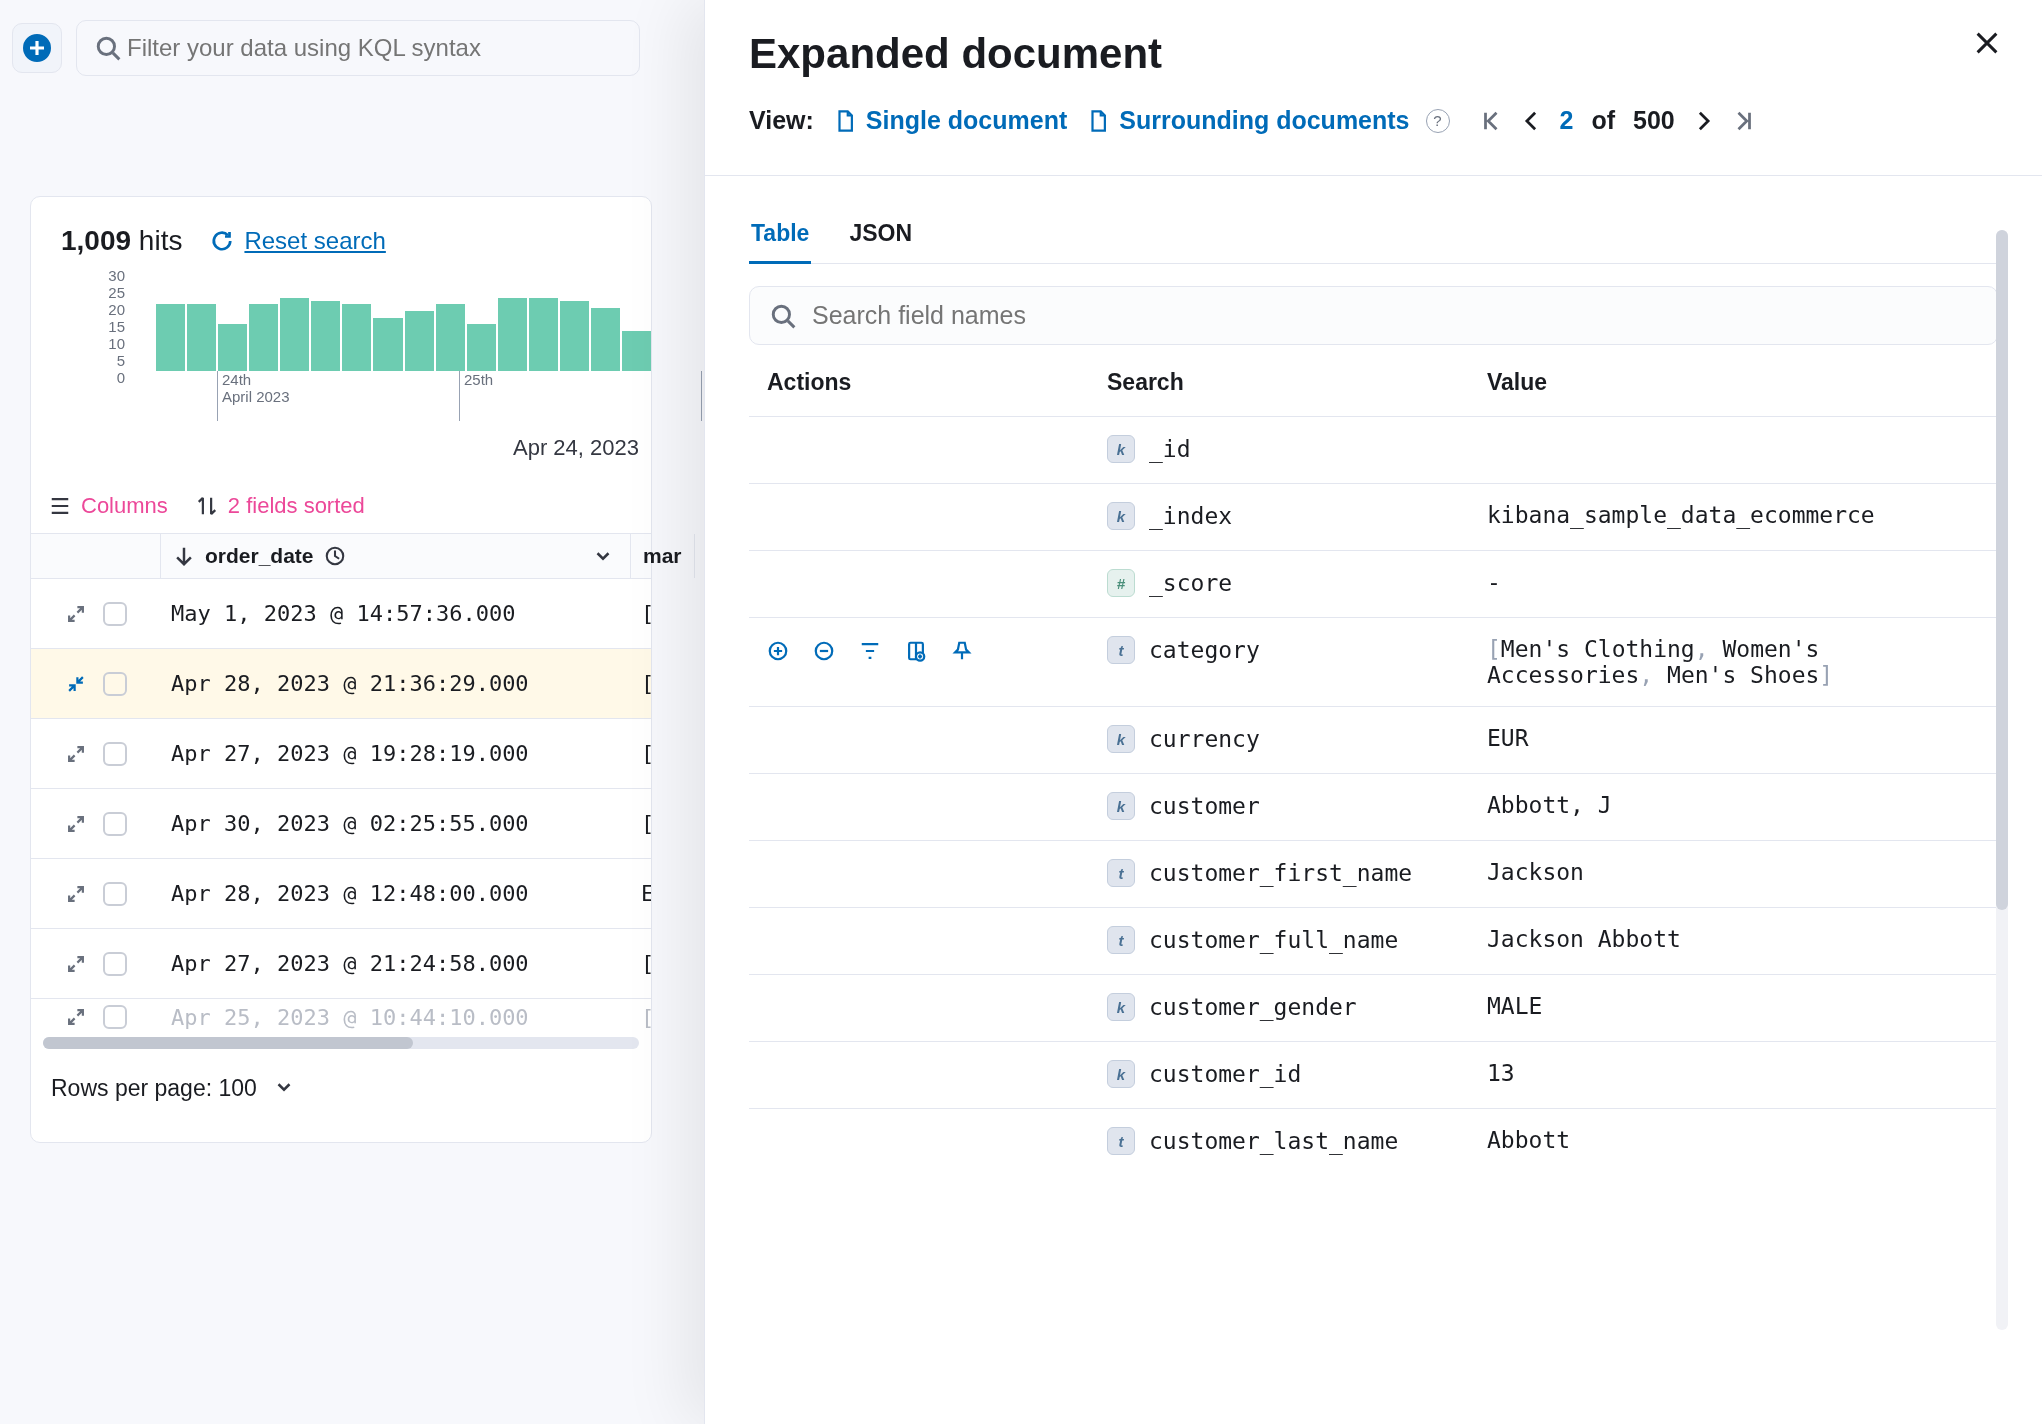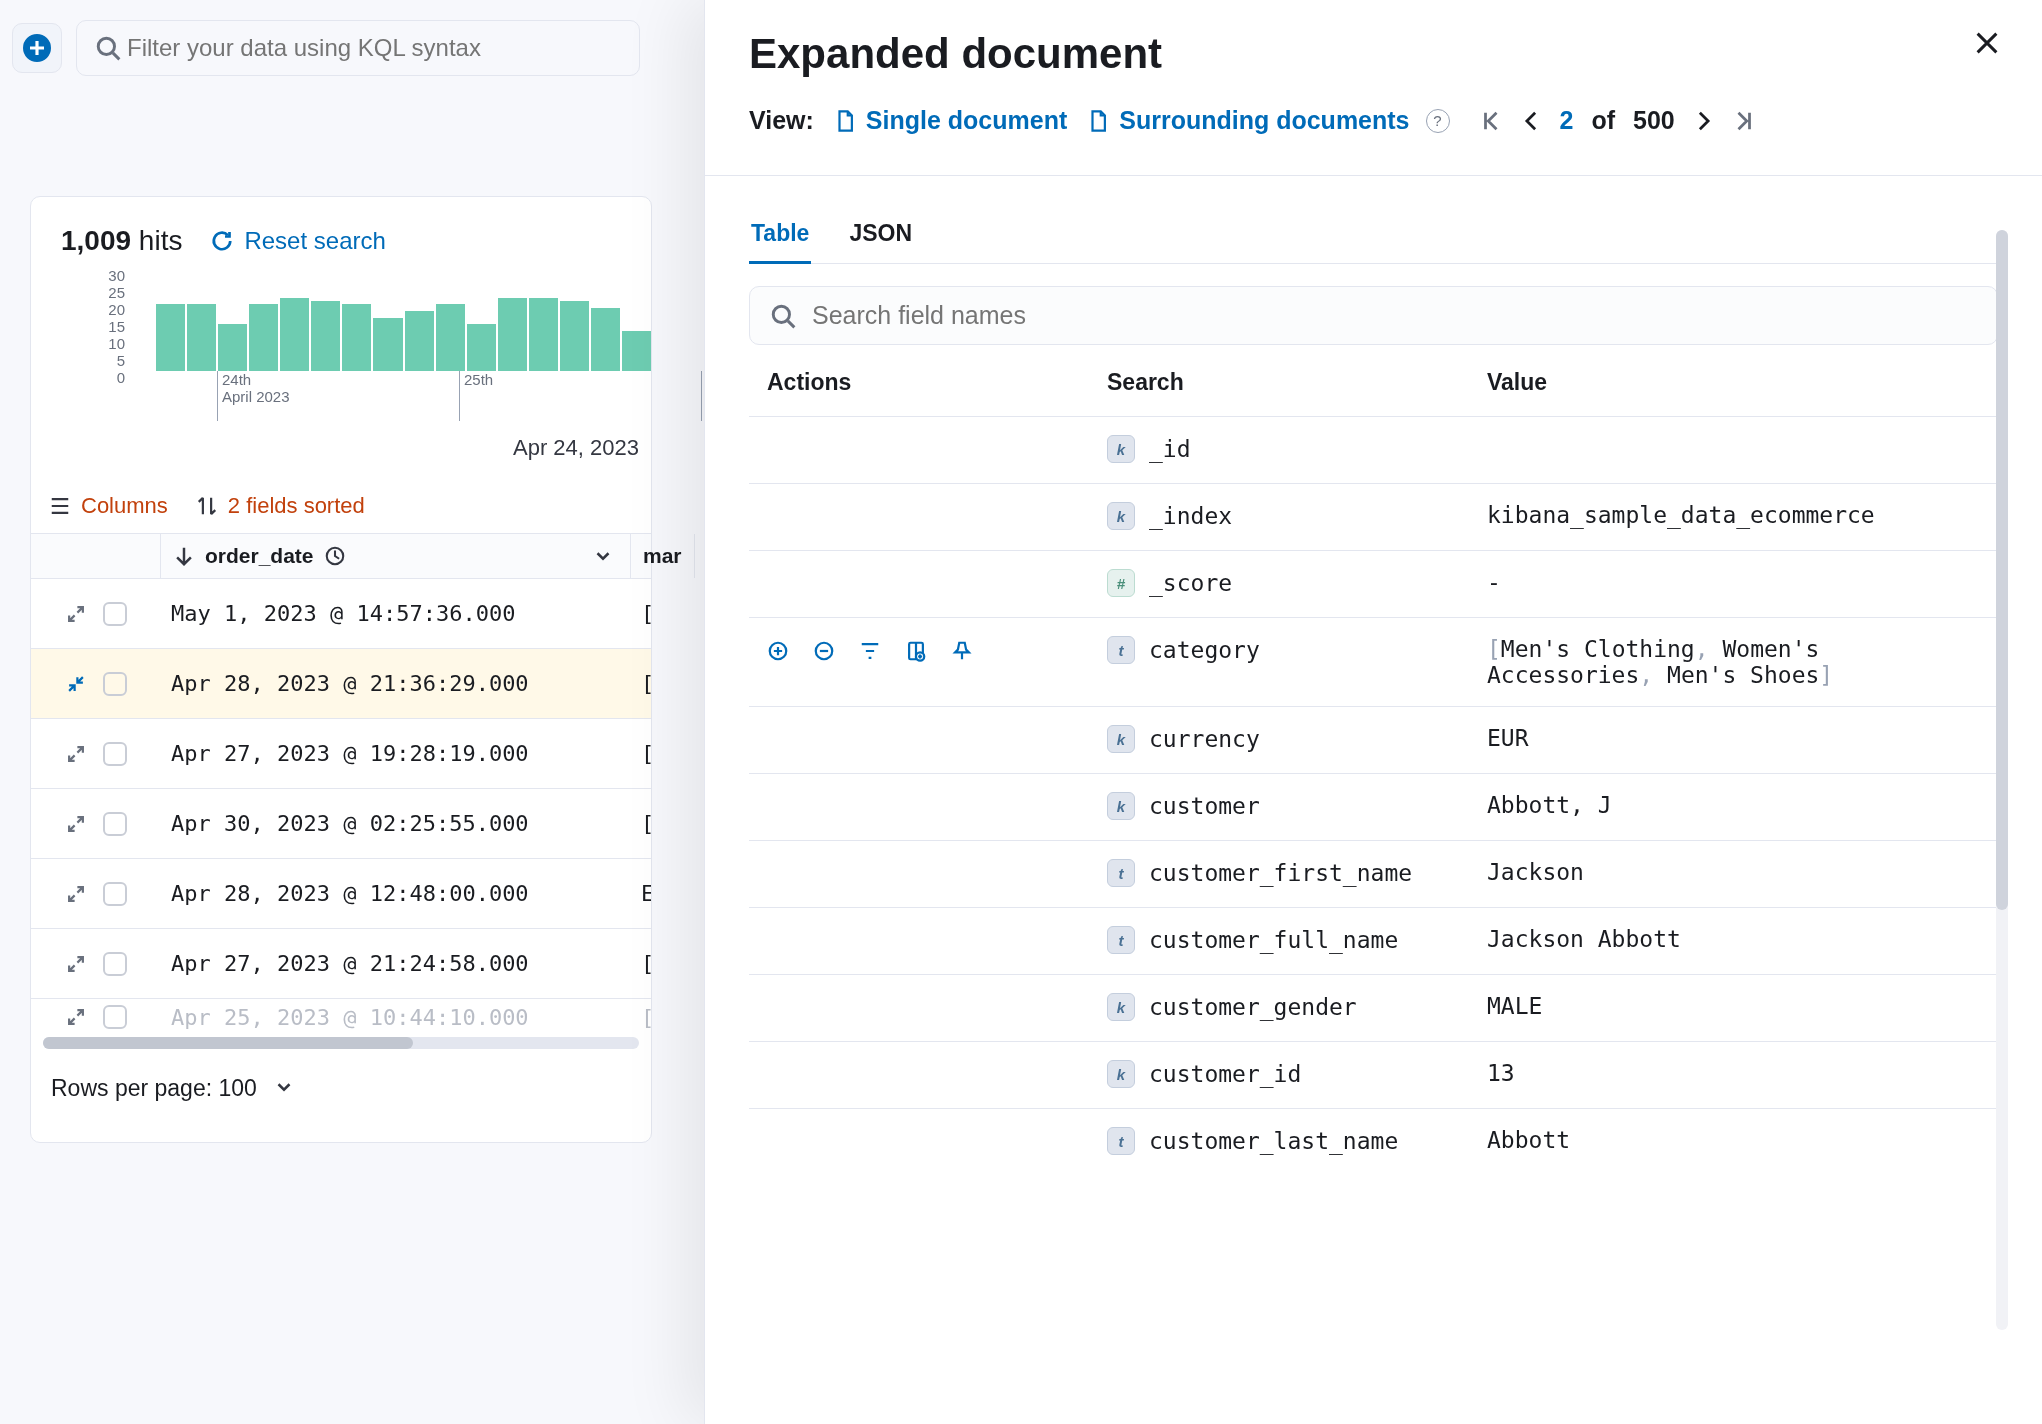--- a/index.html
+++ b/index.html
@@ -61,21 +61,21 @@
 
   .card-top {
     display: flex; align-items: center;
     gap: 28px;
     padding: 28px 30px 14px 30px;
   }
   .hits { font-size: 28px; font-weight: 700; }
   .hits .light { font-weight: 400; }
   .reset {
     display: flex; align-items: center; gap: 10px;
-    color: #006bb8; font-size: 24px; font-weight: 500;
+    color: #006bb8; font-size: 24px; font-weight: 500; text-decoration: underline;
   }
   .reset svg { width:24px;height:24px; }
 
   .chart-area {
     padding-left: 60px;
     height: 160px;
     position: relative;
   }
   .chart-area .bars {
     display: flex; align-items: flex-end;
@@ -129,21 +129,21 @@
     border-bottom: 3px solid #006bb8;
     margin-bottom: -1px;
   }
 
   .tool-row {
     display: flex;
     align-items: flex-start;
     gap: 28px;
     padding: 14px 18px;
     font-size: 22px;
-    color: #c2410c;
+    color: #ec4899;
   }
   .tool-row .item { display:flex;align-items:center;gap:10px; }
 
   .th-row {
     display: grid;
     grid-template-columns: 130px 470px 1fr;
     border-top: 1px solid #e3e6ef;
     border-bottom: 1px solid #e3e6ef;
     background: #fafbfd;
   }

